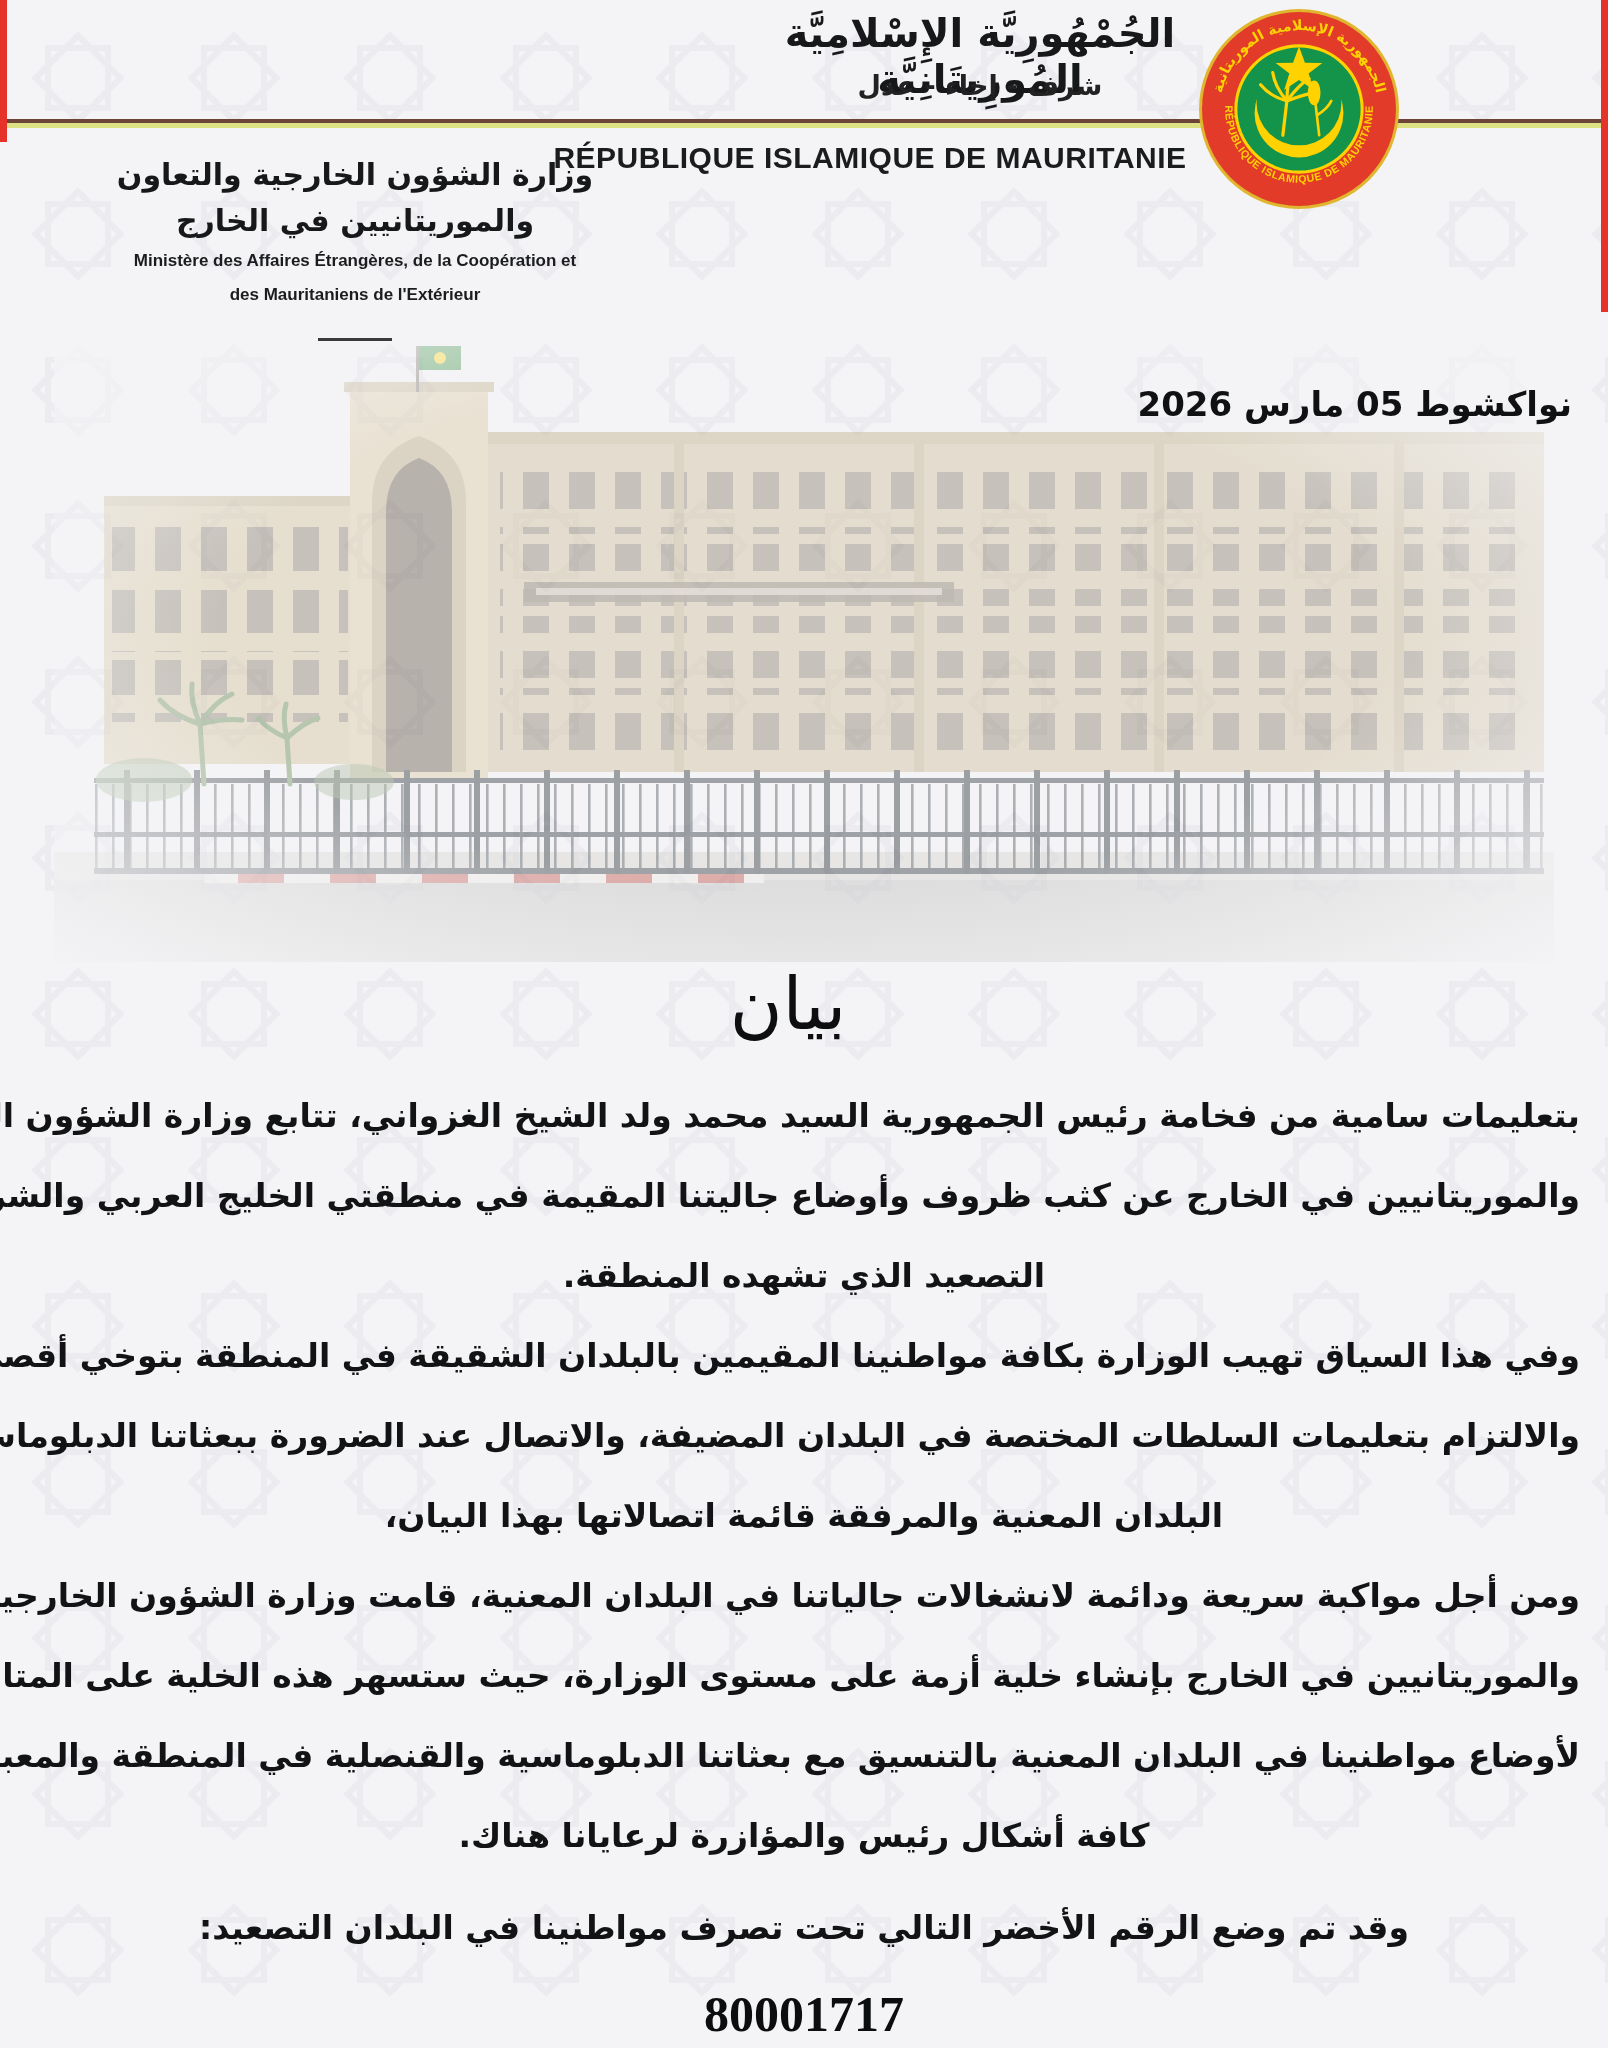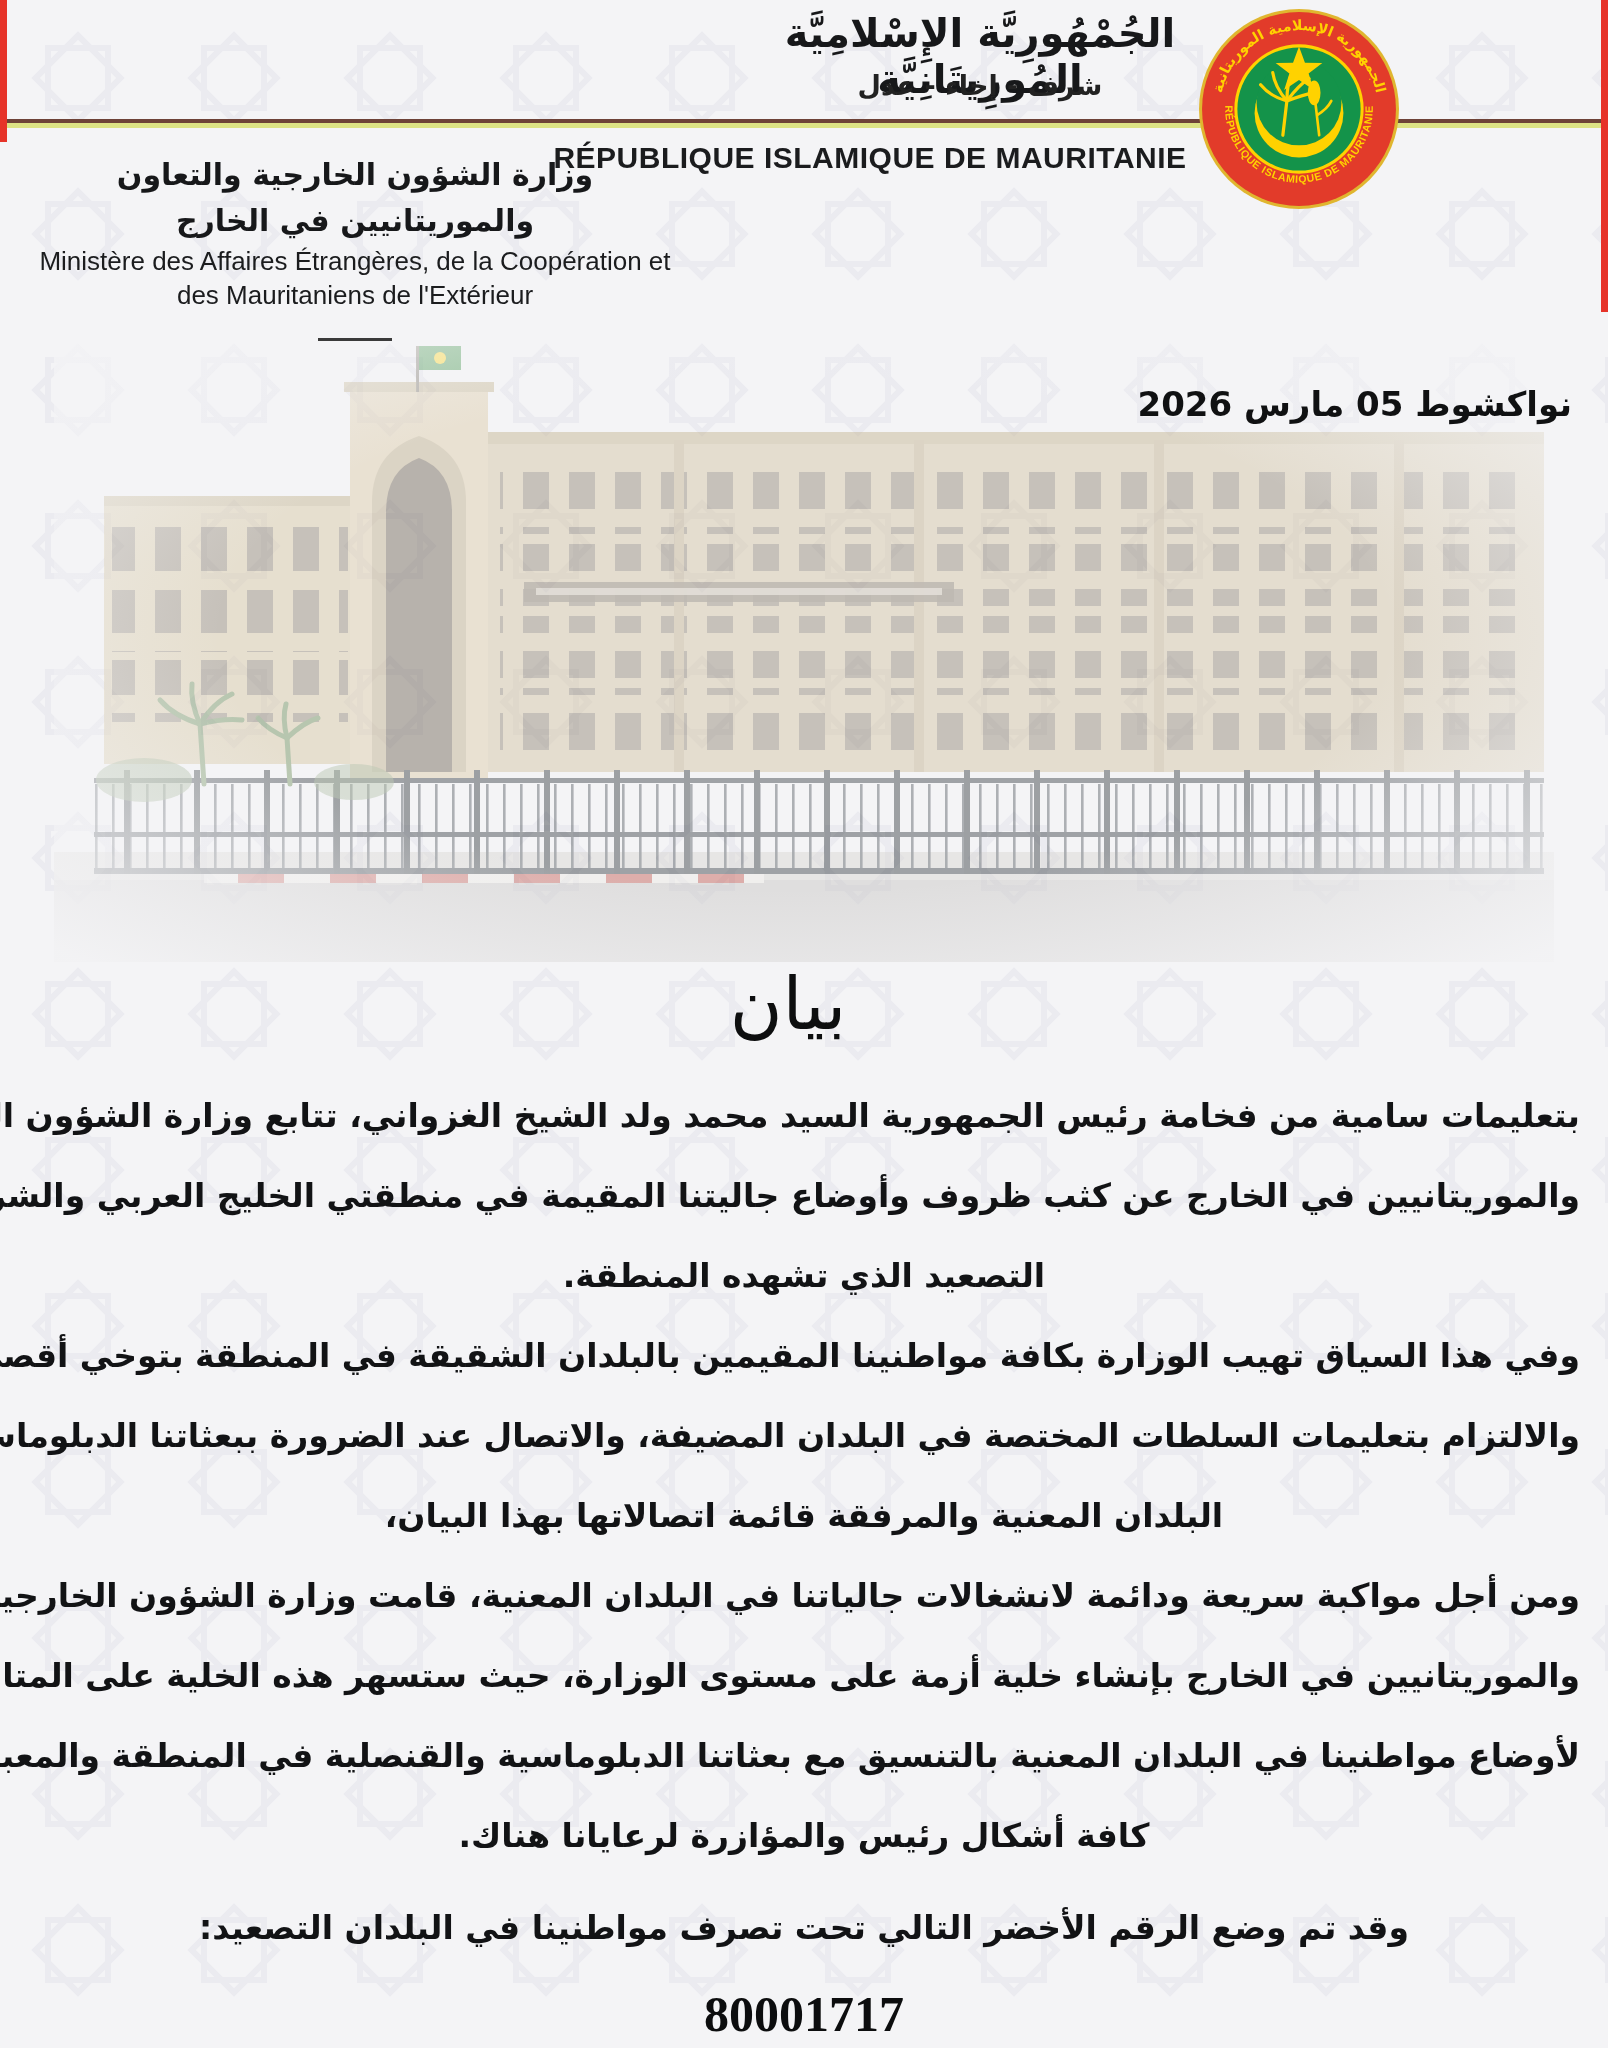--- a/index.html
+++ b/index.html
@@ -34,21 +34,21 @@
   .french-motto{
     position:absolute;left:540px;top:180px;width:660px;text-align:center;
     font-family:"Liberation Sans",sans-serif;font-size:23px;font-weight:500;
     z-index:2;color:#2a2b2d;
   }
 
   .ministry{
     position:absolute;left:30px;top:152px;width:650px;text-align:center;z-index:2;
   }
   .ministry .m-ar{font-size:30px;font-weight:700;direction:rtl;line-height:46px;}
-  .ministry .m-fr{font-family:"Liberation Sans",sans-serif;font-size:26px;font-weight:400;line-height:34px;color:#1b1c1e;}
+  .ministry .m-fr{font-family:"Liberation Sans",sans-serif;font-size:17px;font-weight:700;line-height:34px;color:#1b1c1e;}
   .ministry .m-dash{width:74px;height:3px;background:#3a3a3a;margin:26px auto 0 auto;}
 
   .seal{position:absolute;left:1198px;top:8px;width:202px;height:202px;z-index:3;}
 
   .date-line{
     position:absolute;right:36px;top:384px;width:600px;text-align:right;
     direction:rtl;font-size:34px;font-weight:700;z-index:2;color:#101112;
   }
 
   .photo-wrap{position:absolute;left:54px;top:332px;width:1500px;height:630px;z-index:1;}

